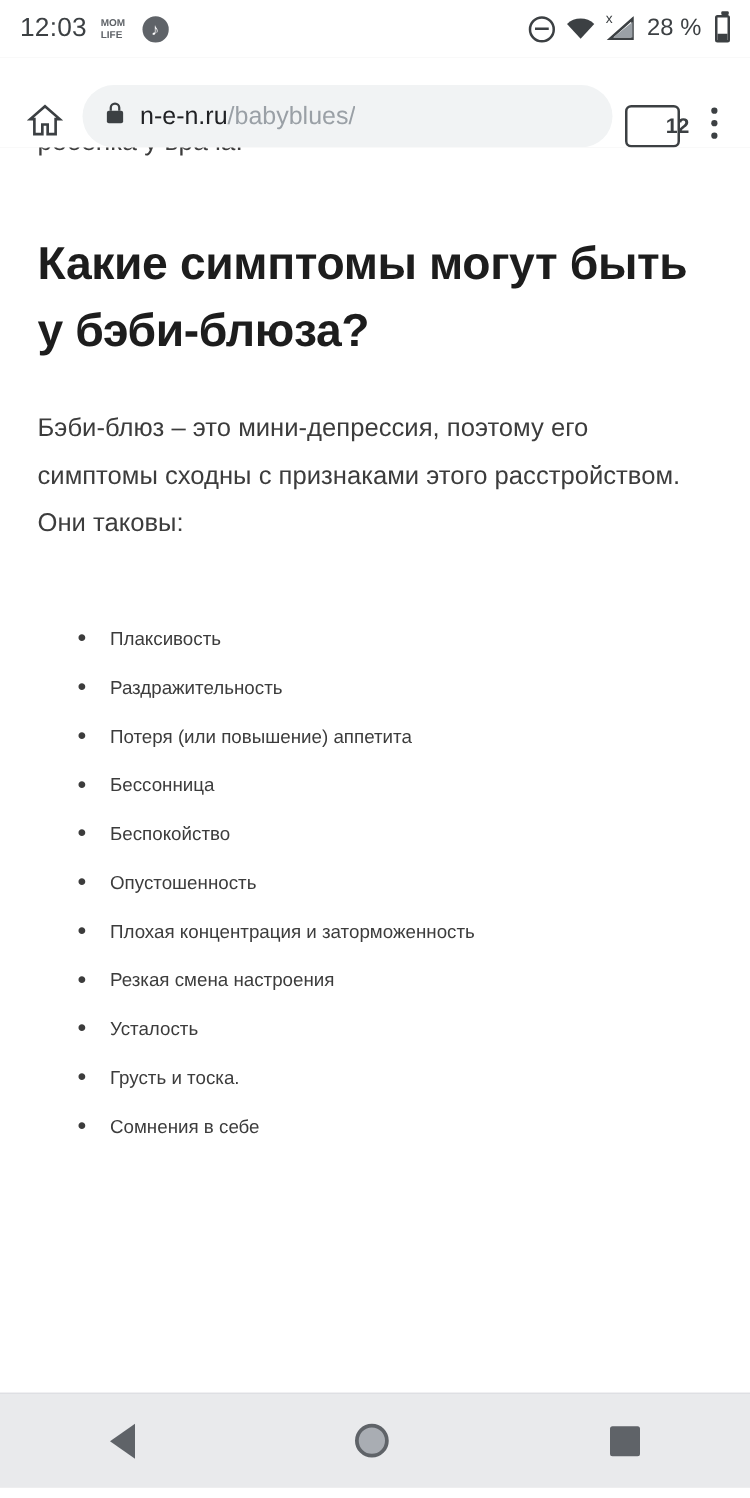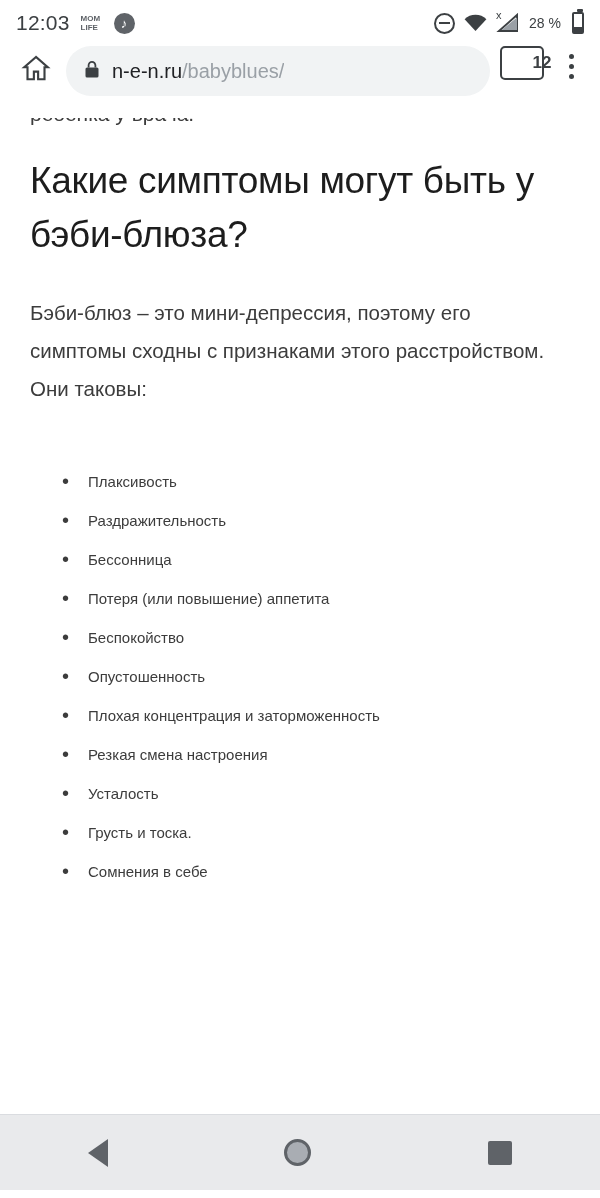--- a/index.html
+++ b/index.html
@@ -67,42 +67,42 @@
     content: ""; position: absolute;
     left: 3px; right: 3px; top: 7.5px; height: 2px;
     background: #3c4043;
   }
   .wifi-icon { width: 23px; height: 18px; position: relative; }
   .signal-wrap { position: relative; width: 24px; height: 20px; }
   .signal-x {
     position: absolute; top: -3px; left: 0;
     font-size: 11px; color: #3c4043; line-height: 11px;
   }
-  .battery-pct { font-size: 14px; color: #3c4043; }
+  .battery-pct { font-size: 19px; color: #3c4043; }
   .battery {
     width: 12px; height: 22px;
     border: 2px solid #3c4043; border-radius: 2px;
     position: relative; margin-left: 2px;
   }
   .battery:before {
     content: ""; position: absolute;
     top: -5px; left: 3px; width: 6px; height: 3px;
     background: #3c4043; border-radius: 1px;
   }
   .battery-fill {
     position: absolute; bottom: 0; left: 0; right: 0;
     height: 28%; background: #3c4043;
   }
 
   
   .toolbar {
     height: 72px;
     flex: 0 0 72px;
     display: flex;
-    align-items: flex-start;
+    align-items: flex-end;
     padding: 0 14px;
     background: #ffffff;
   }
   .home-btn {
     width: 44px; height: 44px;
     display: flex; align-items: center; justify-content: center;
     flex: 0 0 44px;
   }
   .omnibox {
     flex: 1 1 auto;
@@ -159,24 +159,24 @@
   .clipped-top {
     position: absolute;
     top: -22px; left: 30px; right: 30px;
     height: 30px;
     overflow: hidden;
     color: #3c3c3c;
     font-size: 21px;
     line-height: 36px;
   }
   h1.post-title {
-    margin-top: 36px;
+    margin-top: 66px;
     font-size: 37px;
     line-height: 54px;
-    font-weight: normal;
+    font-weight: bold;
     color: #1d1d1d;
     letter-spacing: -0.3px;
   }
   p.body-text {
     margin-top: 32px;
     font-size: 20.5px;
     line-height: 38px;
     color: #3c3c3c;
   }
   ul.symptom-list {
@@ -307,22 +307,22 @@
 
     <div class="clipped-top">ребенка у врача.</div>
 
     <h1 class="post-title">Какие симптомы могут быть у бэби-блюза?</h1>
 
     <p class="body-text">Бэби-блюз – это мини-депрессия, поэтому его симптомы сходны с признаками этого расстройством. Они таковы:</p>
 
     <ul class="symptom-list">
       <li>Плаксивость</li>
       <li>Раздражительность</li>
+      <li>Потеря (или повышение) аппетита</li>
       <li>Бессонница</li>
-      <li>Потеря (или повышение) аппетита</li>
       <li>Беспокойство</li>
       <li>Опустошенность</li>
       <li>Плохая концентрация и заторможенность</li>
       <li>Резкая смена настроения</li>
       <li>Усталость</li>
       <li>Грусть и тоска.</li>
       <li>Сомнения в себе</li>
     </ul>
 
   </div>

